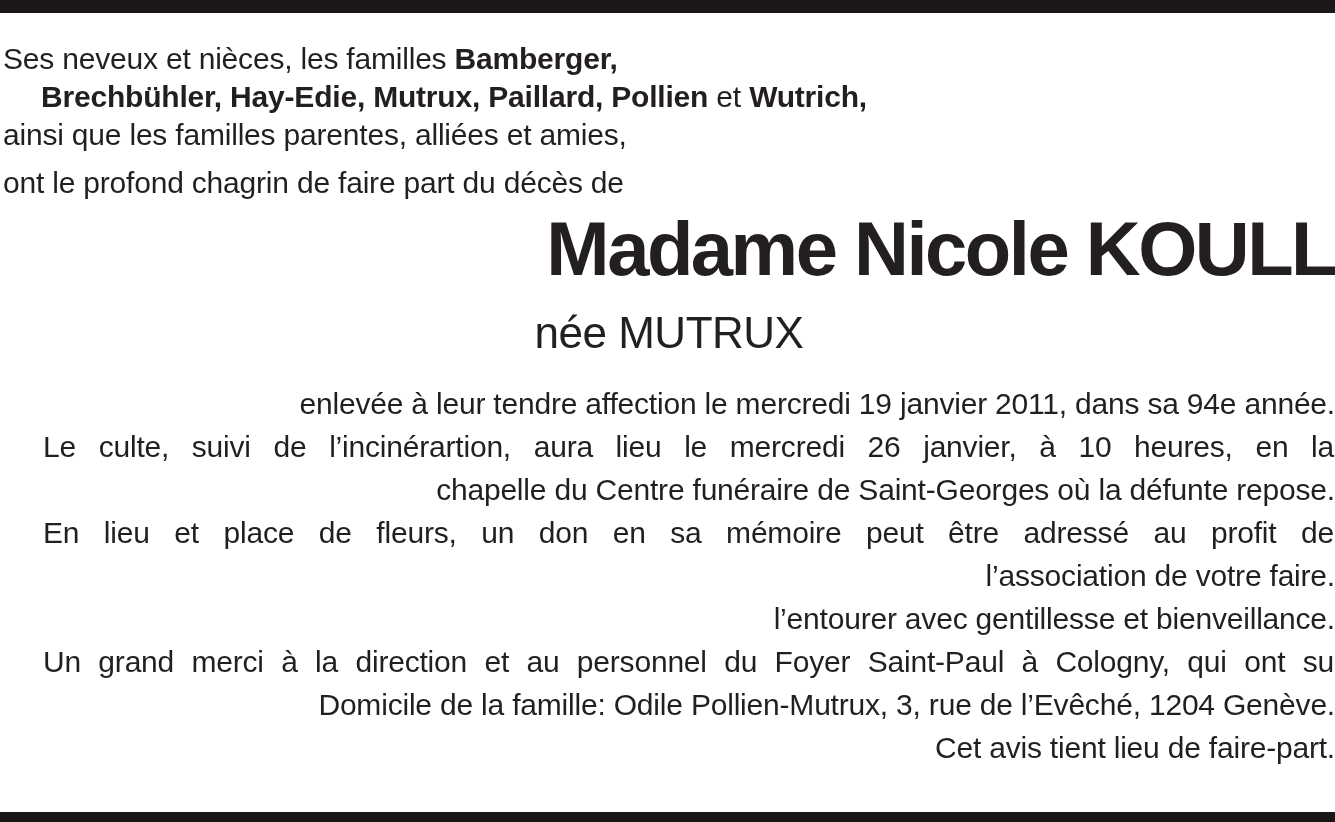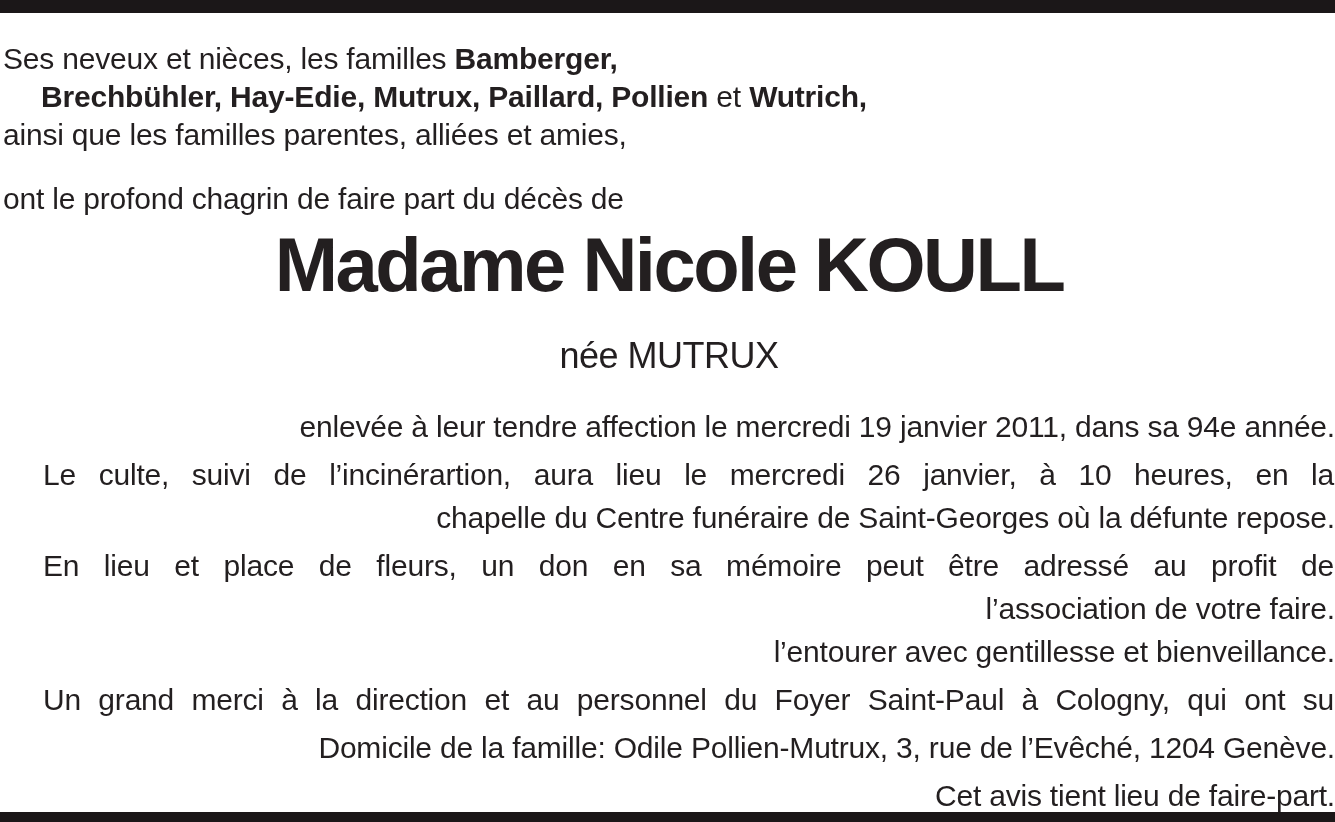--- a/index.html
+++ b/index.html
@@ -35,53 +35,53 @@
   }
   
   .intro-line{
     font-size:30px;
     line-height:38px;
     letter-spacing:-0.2px;
     white-space:nowrap;
   }
   .intro-line .b{font-weight:bold;}
   .indent38{text-indent:38px;}
-  .gap-above{margin-top:26px;}
+  .gap-above{margin-top:10px;}
   
   .deceased-title{
     margin-top:5px;
     font-size:76px;
     line-height:84px;
     font-weight:bold;
     letter-spacing:-2.5px;
-    text-align:center;
+    text-align:right;
   }
   .deceased-subtitle{
-    margin-top:19px;
-    font-size:36px;
+    margin-top:12px;
+    font-size:44px;
     line-height:60px;
     font-weight:normal;
     letter-spacing:-0.5px;
     text-align:center;
   }
   
   .body-block{margin-top:19px;}
   .line{
     font-size:30px;
     line-height:43px;
     letter-spacing:-0.2px;
     text-align:right;
   }
   .ind{text-indent:40px;}
   .just{
     text-align:justify;
     text-align-last:justify;
     padding-right:1px;
   }
-  .pstart{margin-top:5px;}
+  .pstart{}
 </style>
 </head>
 <body>
 
 <div class="page">
 
   <div class="rule top"></div>
 
   <div class="content">
 

